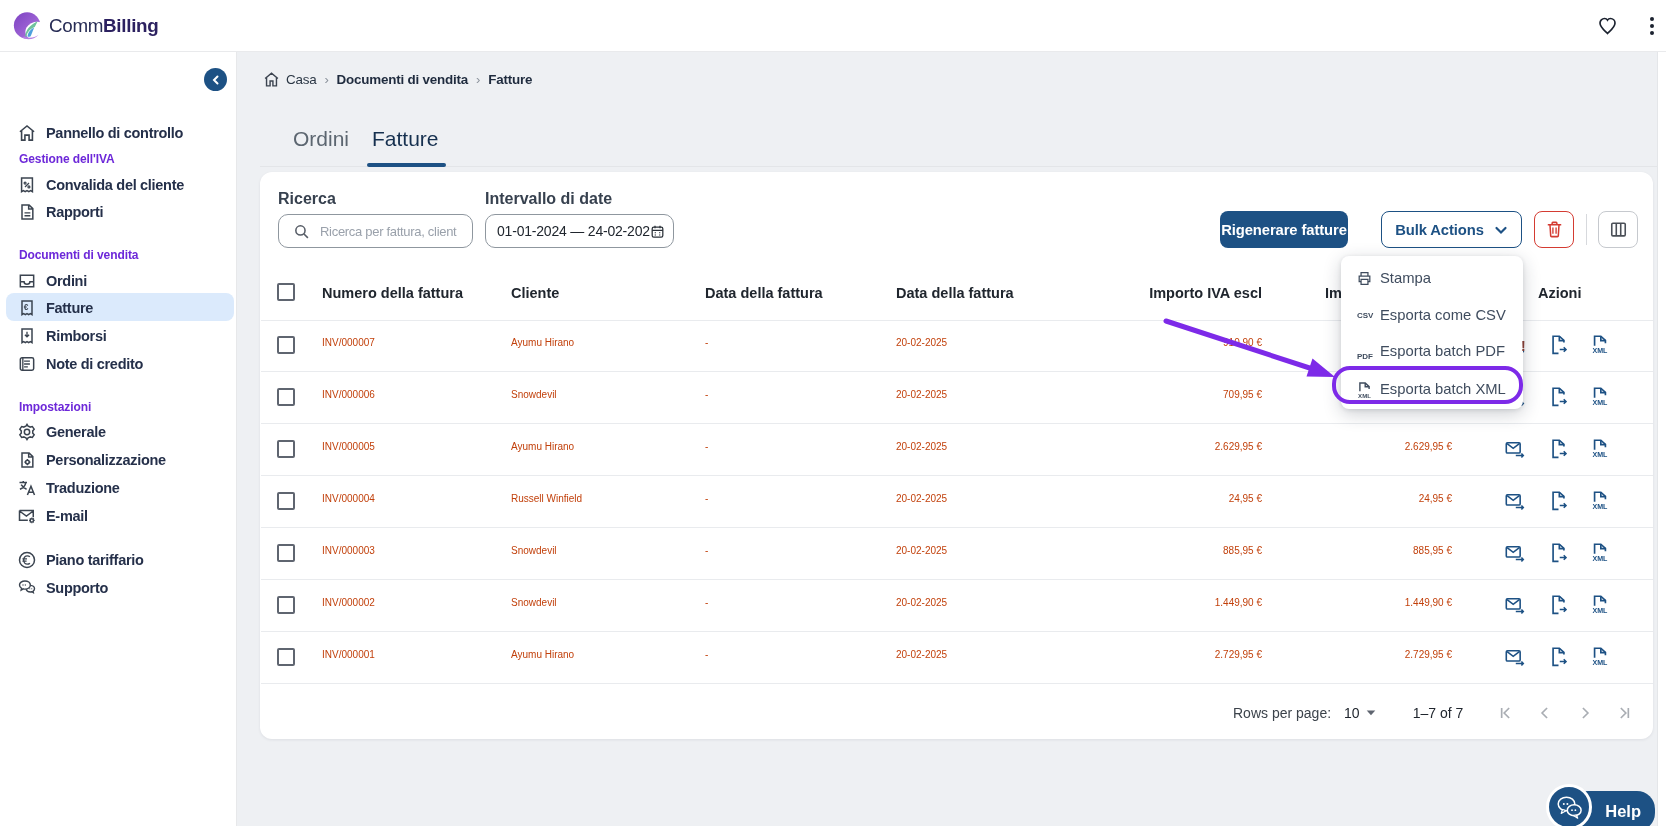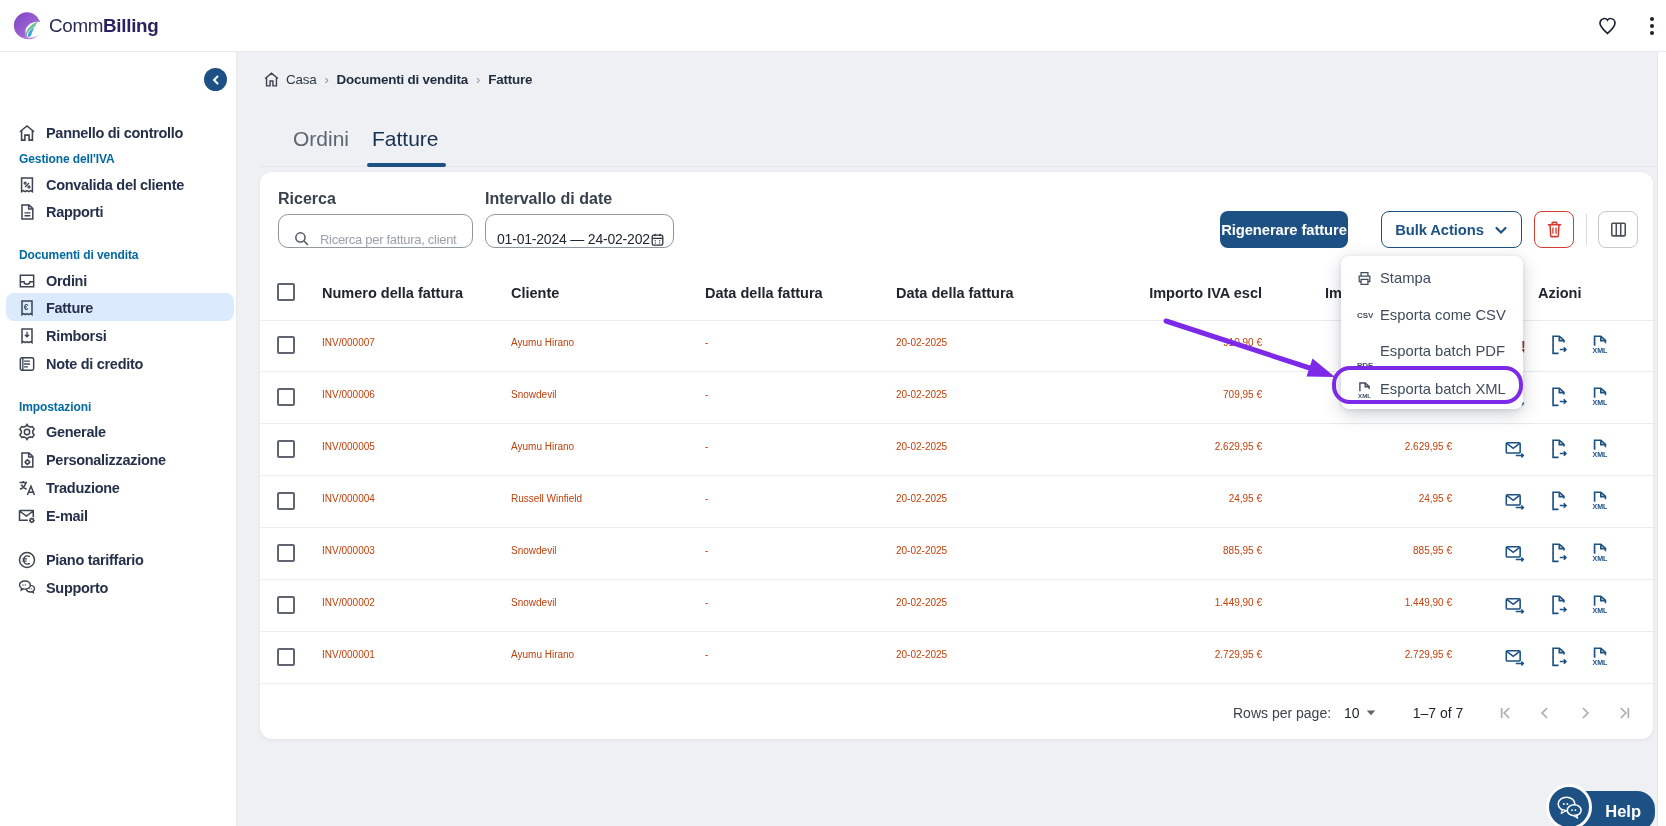--- a/index.html
+++ b/index.html
@@ -8,21 +8,21 @@
   .abs { position:absolute; }
 
   
   #header { position:absolute; top:0; left:0; width:1666px; height:52px; background:#fff; border-bottom:1px solid #e9eaec; z-index:30; }
 
   
   #sidebar { position:absolute; top:52px; left:0; width:237px; height:774px; background:#fff; border-right:1px solid #e7e8ea; z-index:10; }
   .navitem { position:absolute; z-index:12; left:0; width:237px; height:28px; display:flex; align-items:center; color:#25304a; font-size:14.5px; font-weight:600; letter-spacing:-0.3px; }
   .navitem .ni { width:20px; height:20px; margin-left:17px; flex:none; }
   .navitem .nt { margin-left:9px; white-space:nowrap; }
-  .navsec { position:absolute; z-index:12; left:19px; color:#0369a1; font-size:12px; font-weight:700; letter-spacing:-0.1px; white-space:nowrap; }
+  .navsec { position:absolute; z-index:12; left:19px; color:#6d28d9; font-size:12px; font-weight:700; letter-spacing:-0.1px; white-space:nowrap; }
   #nav-fatture-bg { position:absolute; z-index:11; left:6px; width:228px; top:293px; height:28px; background:#dbeafc; border-radius:8px; }
 
   
   #main { position:absolute; top:52px; left:237px; width:1420px; height:774px; background:#eef0f3; }
   #rightstrip { position:absolute; top:52px; right:0; width:9px; height:774px; background:#fff; border-left:1px solid #e4e6e9; z-index:5; }
 
   
   #crumbs { position:absolute; top:70px; left:263px; display:flex; align-items:center; font-size:13.4px; font-weight:600; letter-spacing:-0.2px; color:#1f2b3e; height:18px; }
   #crumbs .sep { color:#8b929c; margin:0 8px; font-weight:400; font-size:13px; }
 
@@ -30,21 +30,21 @@
   .tab { position:absolute; top:127px; font-size:21px; }
   #tab-ordini { left:293px; color:#5c6670; font-weight:400;}
   #tab-fatture { left:372px; color:#16304f; font-weight:500; }
   #tabline { position:absolute; top:166px; left:260px; width:1397px; height:1px; background:#e3e5e8; }
   #tabunder { position:absolute; top:163px; left:367px; width:79px; height:4px; background:#1d5184; border-radius:2px; }
 
   
   #card { position:absolute; top:172px; left:260px; width:1393px; height:567px; background:#fff; border-radius:12px; box-shadow:0 1px 3px rgba(20,30,50,.08); }
 
   .flabel { position:absolute; font-size:16px; font-weight:700; color:#37414f; }
-  .fbox { position:absolute; height:34px; border:1px solid #8f979f; border-radius:10px; background:#fff; display:flex; align-items:flex-end; }
+  .fbox { position:absolute; height:34px; border:1px solid #8f979f; border-radius:10px; background:#fff; display:flex; align-items:center; }
 
   
   .btn { position:absolute; top:211px; height:37px; border-radius:8px; display:flex; align-items:center; justify-content:center; font-weight:700; font-size:14.8px; letter-spacing:-0.1px; }
   #btn-rig { left:1220px; width:128px; background:#1d5184; color:#fff; }
   #btn-bulk { left:1381px; width:141px; background:#fff; border:1px solid #1d5184; color:#1d5184; }
   #btn-trash { left:1534px; width:40px; background:#fff; border:1px solid #d43b32; }
   #btn-cols { left:1598px; width:40px; background:#fff; border:1px solid #c6c9ce; }
   #vsep { position:absolute; top:214px; left:1586px; width:1px; height:31px; background:#d7d9dd; }
 
   
@@ -446,21 +446,21 @@
 
 <div class="abs" style="left:1521px; top:338px; font-size:14px; font-weight:700; color:#7e3b34; z-index:46;">!</div>
 
 <div id="dropdown">
   <svg class="dicon" style="top: 15px;" width="15" height="15" viewBox="0 0 24 24" fill="none" stroke="#3f4c5e" stroke-width="2">
       <path d="M6.5 7.5 V2.5 H17.5 V7.5 M6.5 17 H3.5 V8 H20.5 V17 H17.5 M6.5 13.5 H17.5 V21.5 H6.5 Z"></path>
     </svg>
   <div class="ditem" style="top: 14px;">Stampa</div>
   <div class="dicon" style="top: 55px; font-size: 8px; font-weight: bold; color: rgb(63, 76, 94);">CSV</div>
   <div class="ditem" style="top: 51px;">Esporta come CSV</div>
-  <div class="dicon" style="top: 105px; font-size: 8px; font-weight: bold; color: rgb(63, 76, 94);">PDF</div>
+  <div class="dicon" style="top: 96px; font-size: 8px; font-weight: bold; color: rgb(63, 76, 94);">PDF</div>
   <div class="ditem" style="top: 87px;">Esporta batch PDF</div>
   <svg class="dicon" style="top: 126px;" width="15" height="17" viewBox="0 0 20 24" fill="none" stroke="#3f4c5e" stroke-width="2">
       <path d="M16.5 10 V6.5 L11 1.5 H3.5 V13"></path>
       <path d="M11 1.5 V6.8 H16.5"></path>
       <text x="1" y="22" font-size="8.5" font-weight="bold" fill="#3f4c5e" stroke="none" font-family="Liberation Sans">XML</text>
     </svg>
   <div class="ditem" style="top: 125px;">Esporta batch XML</div>
   </div>
 <div id="purplebox"></div>
 

